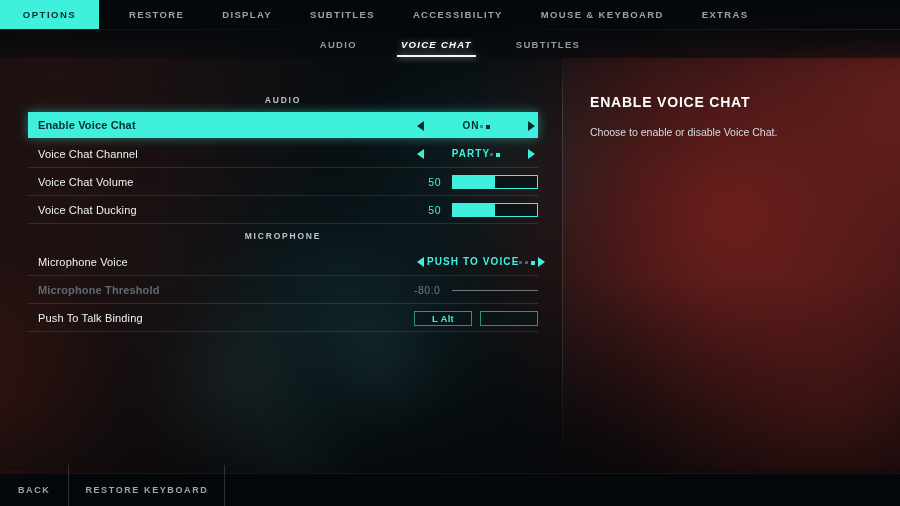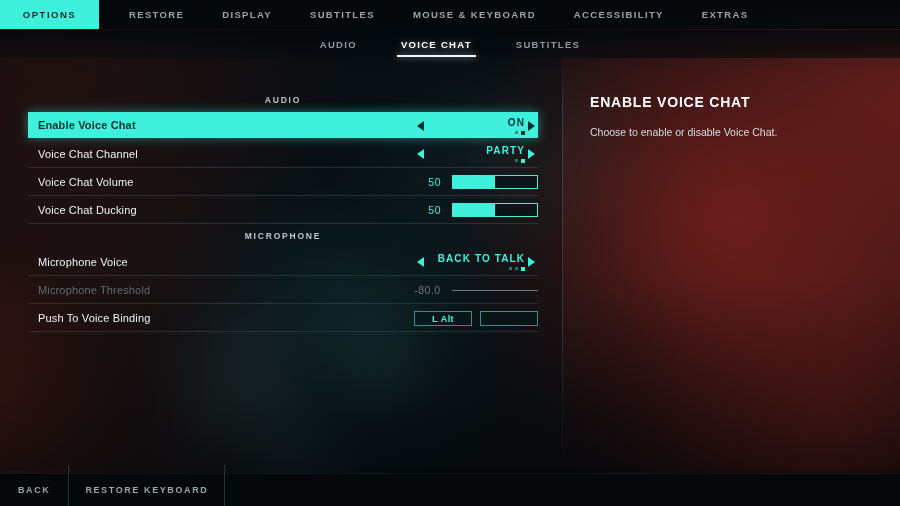--- a/index.html
+++ b/index.html
@@ -67,21 +67,21 @@
     position:absolute; top:30px; left:0; width:900px; height:28px;
     display:flex; align-items:center; justify-content:center; z-index:6;
     background:linear-gradient(to bottom, rgba(4,8,11,0.88), rgba(5,9,13,0.62));
   }
   .sub-item {
     position:relative; margin:0 16px; padding:0 6px; height:28px;
     display:flex; align-items:center;
     font-size:9.5px; font-weight:bold; letter-spacing:1.3px; color:#8d9ba1;
     cursor:pointer; white-space:nowrap;
   }
-  .sub-item.active { color:#ffffff; text-shadow:0 0 6px rgba(255,255,255,0.5); }
+  .sub-item.active { color:#ffffff; text-shadow:0 0 6px rgba(255,255,255,0.5);font-style:italic; }
   .sub-item.active::after {
     content:""; position:absolute; left:2px; right:2px; bottom:1px; height:2px;
     background:#f2f7f8; box-shadow:0 0 7px rgba(255,255,255,0.65);
   }
 
   
   .left-panel {
     position:absolute; left:0; top:58px; width:562px; height:412px;
     background:linear-gradient(to right, rgba(6,10,13,0.42) 0%, rgba(6,10,13,0.30) 60%, rgba(6,10,13,0.38) 100%);
     z-index:4;
@@ -94,21 +94,21 @@
   }
 
   .row {
     position:relative; height:28px; display:flex; align-items:center;
     border-bottom:1px solid rgba(150,190,195,0.17);
   }
   .row-label {
     font-size:11px; color:#eef4f5; letter-spacing:0.15px; padding-left:10px;
     white-space:nowrap;
   }
-  .row.disabled .row-label { color:#5d6a70; }
+  .row.disabled .row-label { color:#5d6a70;font-weight:bold; }
   .row-ctl {
     position:absolute; right:0; top:0; height:28px;
     display:flex; align-items:center; justify-content:flex-end;
   }
 
   
   .row.selected {
     background:#3ff0dc; border-bottom:1px solid #3ff0dc;
     box-shadow:0 0 11px rgba(63,240,220,0.45);
     height:26px; margin-bottom:2px;
@@ -124,21 +124,21 @@
   .arrow i {
     display:block; width:0; height:0;
     border-top:5px solid transparent; border-bottom:5px solid transparent;
   }
   .arrow.left i  { border-right:7px solid #3ff0dc; }
   .arrow.right i { border-left:7px solid #3ff0dc; }
   .row.selected .arrow.left i  { border-right-color:#06302e; }
   .row.selected .arrow.right i { border-left-color:#06302e; }
 
   .spin-mid {
-    flex:1; display:flex; flex-direction:column; align-items:flex-end; justify-content:center;
+    flex:1; display:flex; align-items:center; justify-content:center;
     height:28px;
   }
   .spin-val {
     font-size:10px; font-weight:bold; letter-spacing:1.1px; color:#3ff0dc;
     line-height:12px; white-space:nowrap;
   }
   .row.selected .spin-val { color:#06302e; }
   .dots { display:flex; gap:3px; align-items:center; height:6px; margin-top:1px; }
   .dots b { display:block; width:3px; height:3px; background:rgba(63,240,220,0.42); }
   .dots b.on { width:4px; height:4px; background:#3ff0dc; }
@@ -151,21 +151,21 @@
     font-size:10.5px; color:#3ff0dc; letter-spacing:0.5px; margin-right:11px;
     min-width:18px; text-align:right;
   }
   .slider-track {
     width:86px; height:14px; border:1px solid #3ff0dc; background:rgba(3,18,20,0.55);
     position:relative; overflow:hidden; cursor:pointer;
   }
   .slider-fill { position:absolute; left:0; top:0; bottom:0; background:#3ff0dc; }
 
   
-  .thr-ctl { display:flex; align-items:center; width:124px; justify-content:center; }
+  .thr-ctl { display:flex; align-items:center; width:124px; justify-content:space-between; }
   .thr-num { font-size:10.5px; color:#6e7b81; letter-spacing:0.5px; margin-right:11px; }
   .thr-line { width:86px; height:1px; background:#6b787e; }
 
   
   .bind-ctl { display:flex; align-items:center; gap:8px; width:124px; justify-content:flex-end; }
   .bind-box {
     width:72px; height:15px; border:1px solid #2f8f8c; background:rgba(4,22,24,0.5);
     display:flex; align-items:center; justify-content:center; cursor:pointer;
   }
   .bind-box span { font-size:9.5px; font-weight:bold; color:#3ff0dc; letter-spacing:0.3px; }
@@ -214,24 +214,24 @@
         <div class="nav-item">
      <span>RESTORE</span>
    </div>
         <div class="nav-item">
      <span>DISPLAY</span>
    </div>
         <div class="nav-item">
      <span>SUBTITLES</span>
    </div>
         <div class="nav-item">
+     <span>ACCESSIBILITY</span>
+   </div>
+        <div class="nav-item">
      <span>MOUSE &amp; KEYBOARD</span>
-   </div>
-        <div class="nav-item">
-     <span>ACCESSIBILITY</span>
    </div>
         <div class="nav-item">
      <span>EXTRAS</span>
    </div>
       </div>
   </div>
 
   <div class="subbar" id="sub-items">
       <div class="sub-item">
      <span>AUDIO</span>
@@ -311,21 +311,21 @@
     </div>
         <div class="section-head">MICROPHONE</div>
         <div class="row">
       <div class="row-label">Microphone Voice</div>
       <div class="row-ctl">
       <div class="spinner">
         <div class="arrow left">
                 <i></i>
               </div>
         <div class="spin-mid">
-          <div class="spin-val">BACK TO TALK</div>
+          <div class="spin-val">PUSH TO VOICE</div>
           <div class="dots">
                   <b class=""></b>
                   <b class=""></b>
                   <b class="on"></b>
                 </div>
         </div>
         <div class="arrow right">
                 <i></i>
               </div>
       </div>
@@ -334,21 +334,21 @@
         <div class="row disabled">
       <div class="row-label">Microphone Threshold</div>
       <div class="row-ctl">
       <div class="thr-ctl">
         <div class="thr-num">-80.0</div>
         <div class="thr-line"></div>
       </div>
           </div>
     </div>
         <div class="row">
-      <div class="row-label">Push To Voice Binding</div>
+      <div class="row-label">Push To Talk Binding</div>
       <div class="row-ctl">
       <div class="bind-ctl">
               <div class="bind-box">
          <span>L Alt</span>
        </div>
               <div class="bind-box">
          <span></span>
        </div>
             </div>
           </div>

